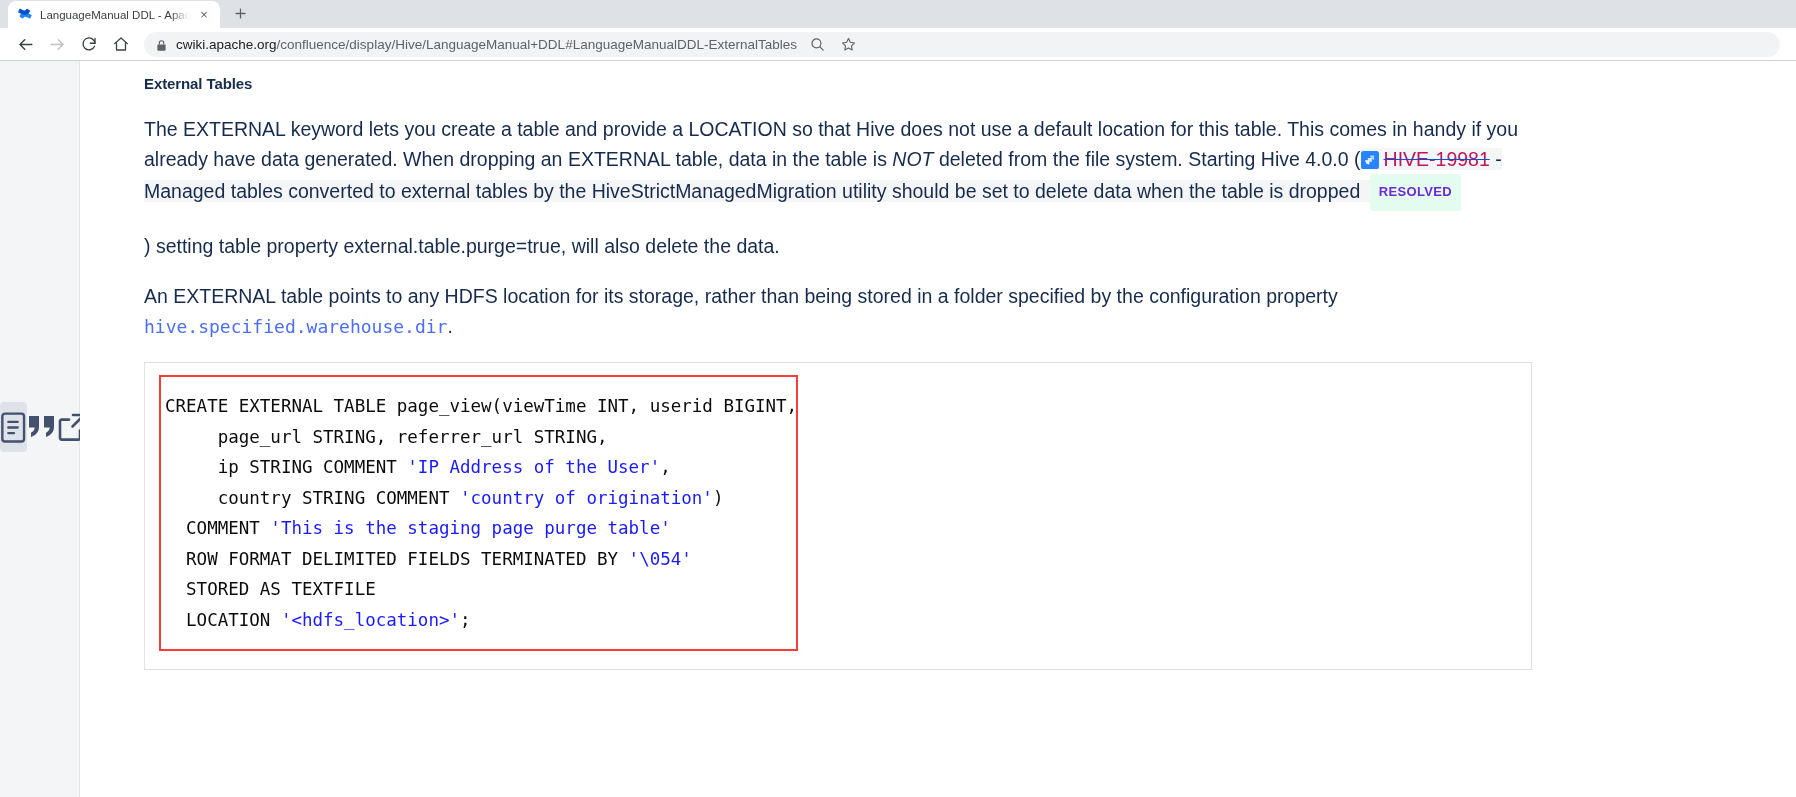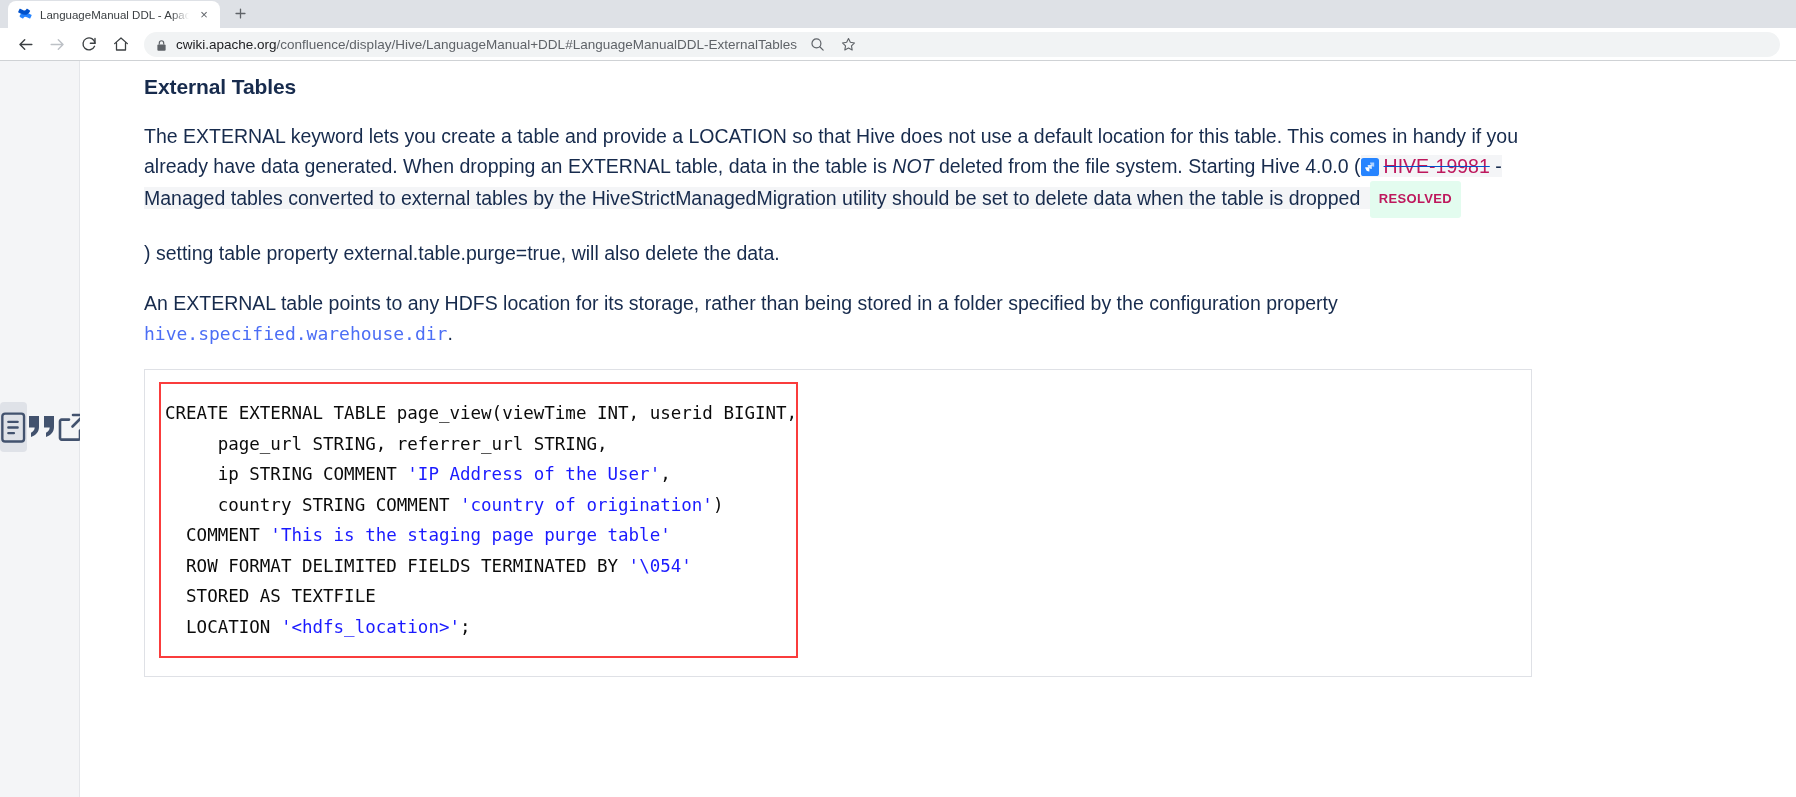--- a/index.html
+++ b/index.html
@@ -99,42 +99,42 @@
   }
   .drag-handle i { display: block; width: 2px; height: 18px; background: #97a0af; }
 
   .content {
     flex: 1; padding: 14px 0 0 0; overflow: hidden; position: relative;
     background: #ffffff;
   }
   .inner { padding-left: 64px; padding-right: 18px; max-width: 1470px; }
 
   h2.section-title {
-    font-size: 21px; color: #172b4d; font-weight: 700;
+    font-size: 15px; color: #172b4d; font-weight: 700;
     letter-spacing: -0.1px; margin-bottom: 22px;
   }
   p.body {
     font-size: 19.5px; line-height: 30px; color: #172b4d;
     margin-bottom: 20px; font-weight: 400;
   }
   p.body em { font-style: italic; }
 
   .jira-line {
     background: #f4f5f7; display: inline;
     box-decoration-break: clone; -webkit-box-decoration-break: clone;
   }
   .jira-icon {
     display: inline-block; width: 18px; height: 18px;
     vertical-align: -3px; margin-right: 5px; position: relative;
   }
   a.jira-link {
     color: #be185d; text-decoration: line-through; text-decoration-color: #0052cc; text-align: right;
   }
   .badge-resolved {
-    display: inline-block; background: #e3fcef; color: #be185d;
+    display: inline-block; background: #e3fcef; color: #6d28d9;
     font-size: 13px; font-weight: 700; letter-spacing: .35px;
     padding: 3px 9px 4px; border-radius: 3px;
     vertical-align: 2px; margin-left: 4px;
   }
   code.mono-link {
     font-family: "DejaVu Sans Mono", "Liberation Mono", monospace;
     color: #4c6ef5; font-size: 18px;
   }
 
   .panel {

